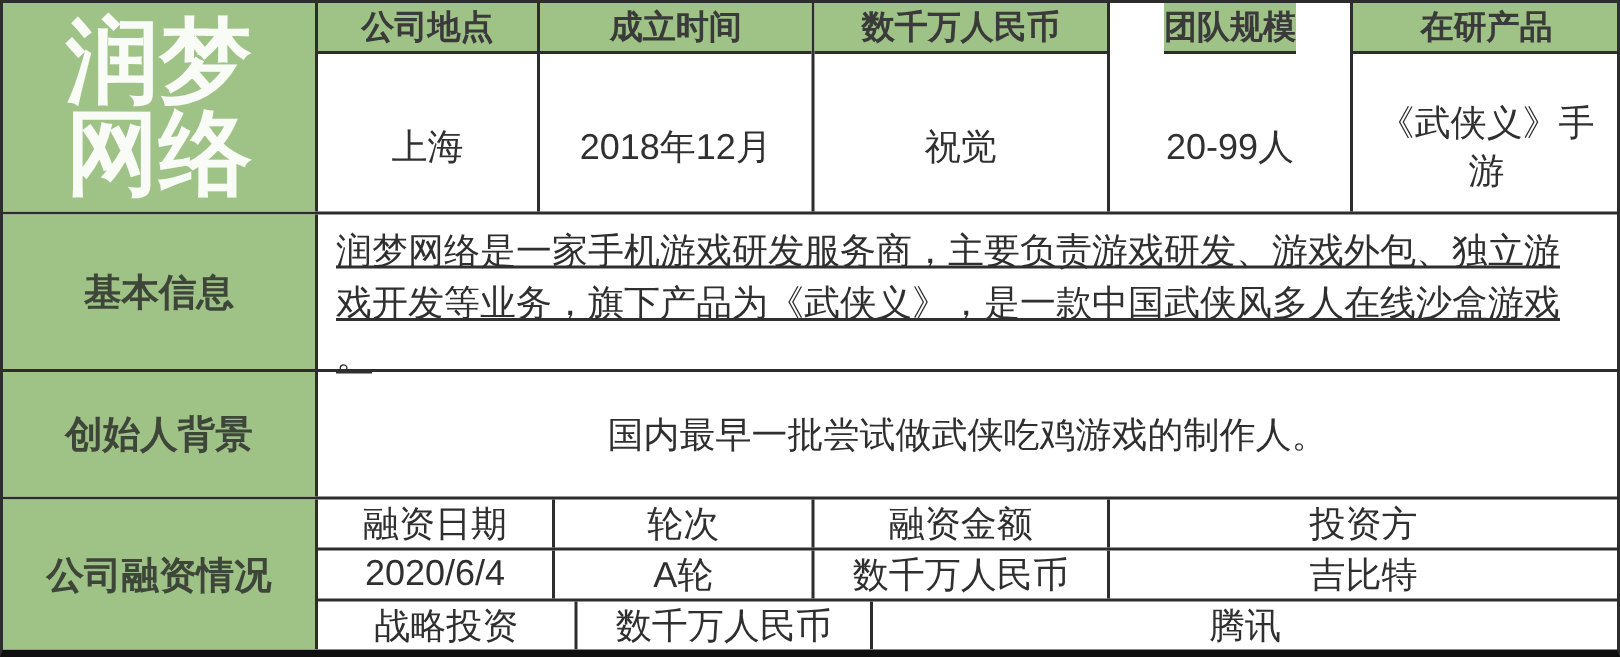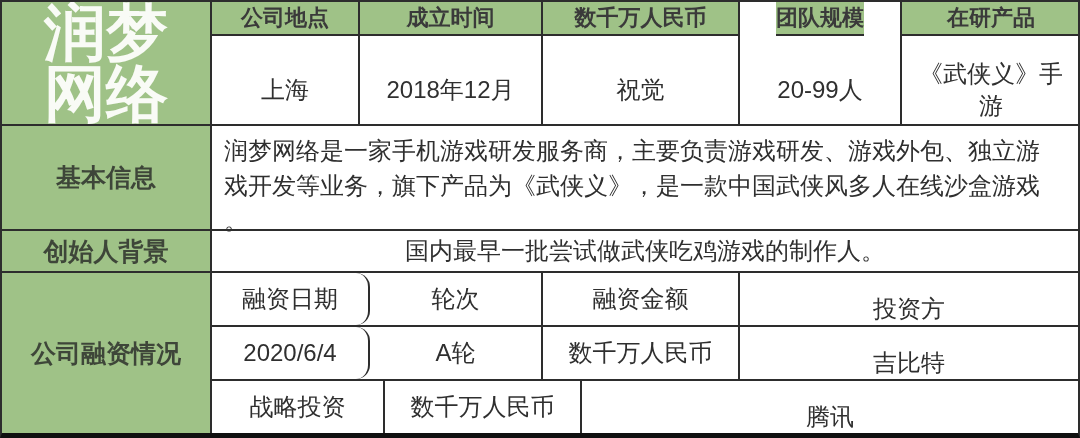--- a/index.html
+++ b/index.html
@@ -53,41 +53,41 @@
   .srow.bordered{border-bottom:2px solid var(--border);}
   .label-cell{
     width:210px;flex:0 0 210px;
     border-right:2px solid var(--border);
     display:flex;align-items:center;justify-content:center;
     font-weight:bold;font-size:25px;color:var(--label-text);
   }
   .row-b{height:105px;}
   .row-b .content{
     flex:1;padding:7px 12px 0 12px;
-    font-size:24px;line-height:35px;color:#2f2f2f;
+    font-size:24px;line-height:35px;color:#2f2f2f;text-decoration:underline;
   }
   .row-c{height:90px;}
   .row-c .content{
     flex:1;display:flex;align-items:center;justify-content:center;
     font-size:24px;color:#2f2f2f;
   }
   
   .row-d{flex:1;}
   .subtable{flex:1;display:flex;flex-direction:column;}
   .subrow{display:flex;flex:1;}
   .subrow:not(:last-child){border-bottom:2px solid var(--border);}
   .subcell{
     display:flex;align-items:center;justify-content:center;
     font-size:24px;color:#2f2f2f;
   }
   .subcell:not(:last-child){border-right:2px solid var(--border);}
-  .sc1{width:158px;flex:0 0 158px;border-radius:14px;}
+  .sc1{width:158px;flex:0 0 158px;}
   .sc2{width:173px;flex:0 0 173px;}
   .sc3{width:197px;flex:0 0 197px;}
-  .sc4{flex:1;margin-top:20px;}
+  .sc4{flex:1;}
   .subrow.head{flex:0 0 32px;}
 </style>
 </head>
 <body>
 
 <div class="sheet">
 
   <div class="row-a">
     <div class="title-cell green">
       <div>润梦</div>

